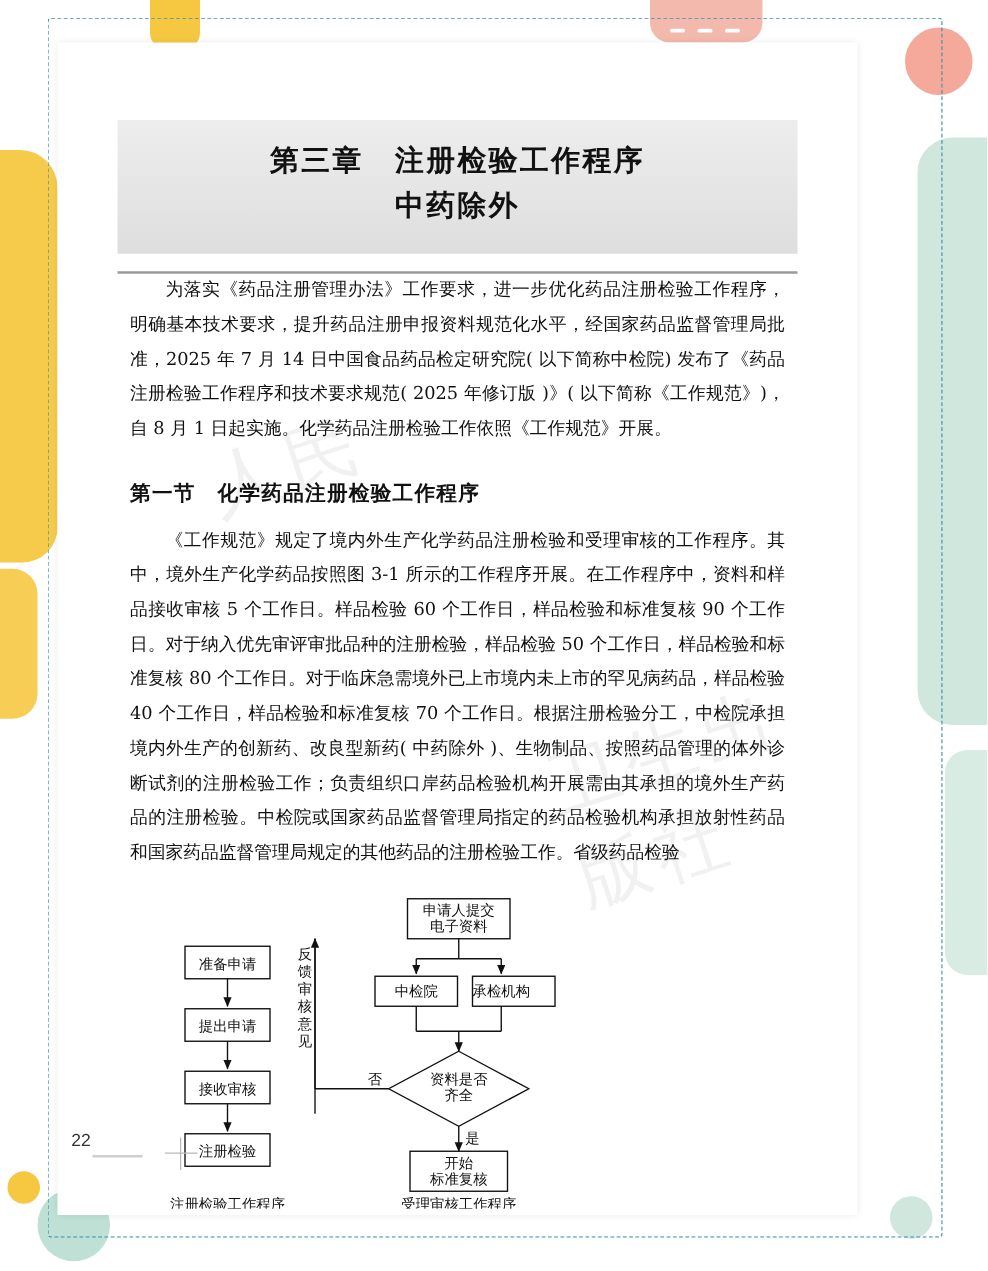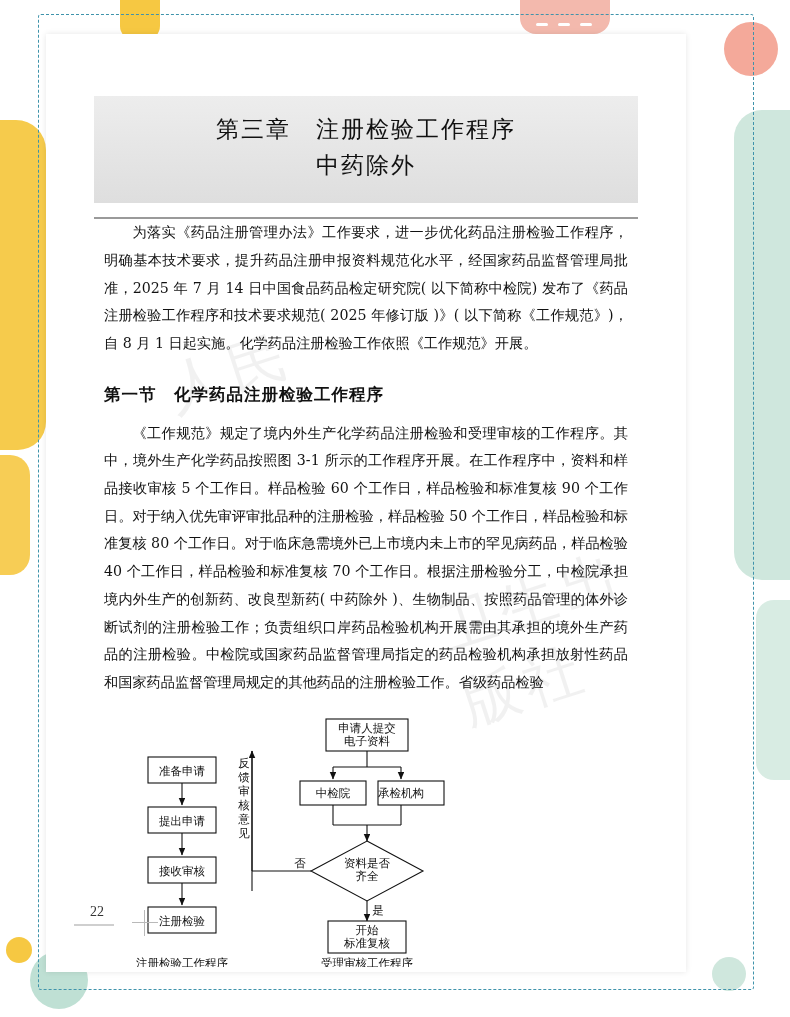--- a/index.html
+++ b/index.html
@@ -125,21 +125,21 @@
   .chapter-band {
     position: relative;
     margin: 62px 48px 0 48px;
     background: linear-gradient(180deg,#ededed 0%, #e4e4e4 60%, #dedede 100%);
     padding: 16px 0 20px 0;
     text-align: center;
   }
   .chapter-title-1,
   .chapter-title-2 {
     font-family: "DejaVu Sans", "Liberation Sans", sans-serif;
-    font-weight: normal;
+    font-weight: bold;
     font-size: 23px;
     color: #111;
     letter-spacing: 2px;
     line-height: 1.55;
   }
   .chapter-rule {
     margin: 14px 48px 0 48px;
     height: 2px;
     background: #9a9a9a;
   }
@@ -182,22 +182,22 @@
     font-size: 12.6px;
     font-family: "DejaVu Sans", "Liberation Sans", sans-serif;
     color: #111;
     margin-top: 4px;
     letter-spacing: .3px;
   }
 
   
   .folio {
     position: absolute;
-    left: 44px; bottom: 52px;
-    font-family: Liberation Serif, serif;
+    left: 11px; bottom: 52px;
+    font-family: Liberation Sans, sans-serif;
     font-size: 14px;
     color: #333;
   }
   .folio-rule {
     position: absolute;
     left: 28px; bottom: 46px;
     width: 40px; height: 2px;
     background: #cfcfcf;
   }
 

